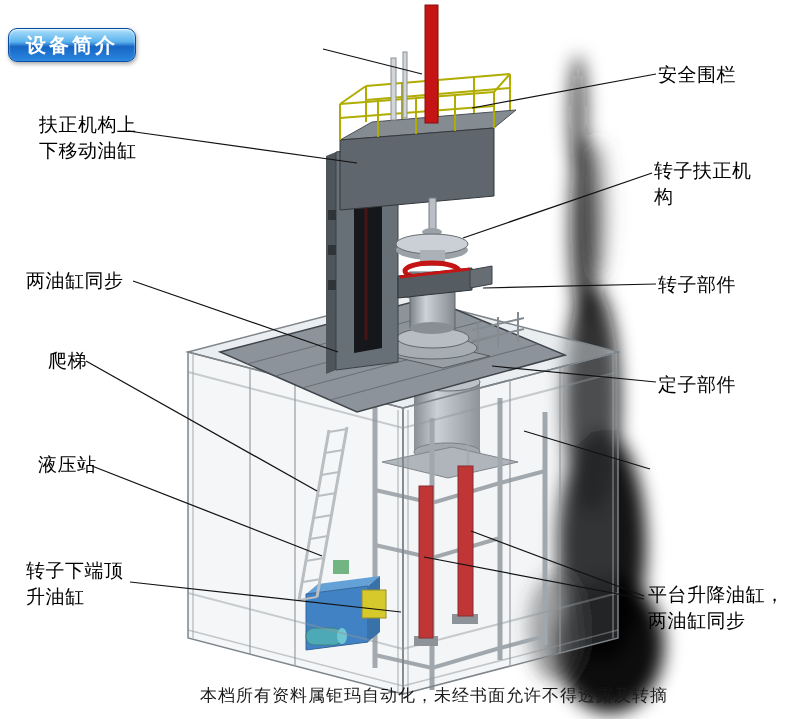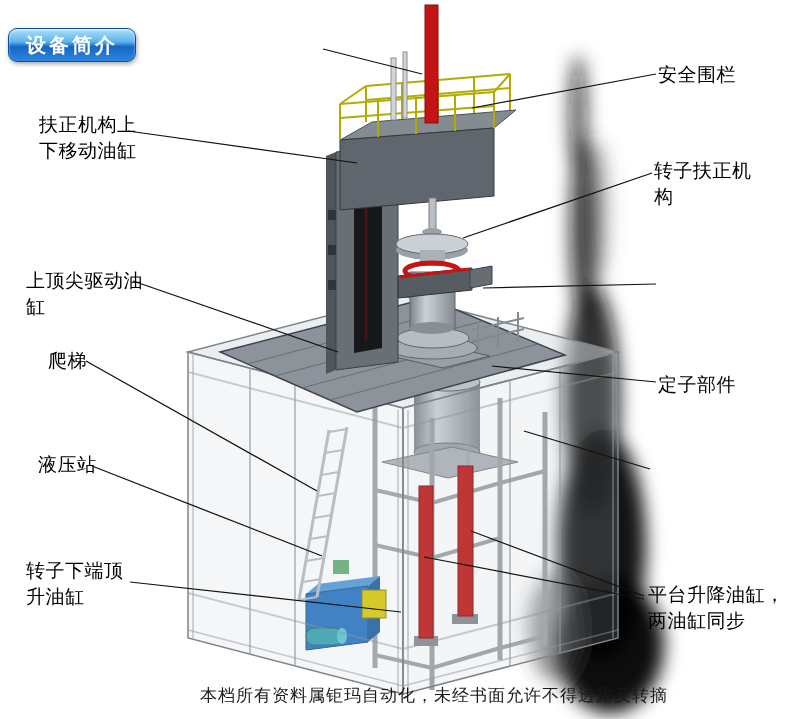--- a/index.html
+++ b/index.html
@@ -177,24 +177,25 @@
     <line x1="130" y1="582" x2="401" y2="612"></line>
     <line x1="644" y1="596" x2="471" y2="531"></line>
     <line x1="644" y1="599" x2="424" y2="557"></line>
   </svg>
 
   <div class="badge">
     <span>设备简介</span>
   </div>
 
   <div class="callout" style="left:39px;top:112px;width:102px">扶正机构上下移动油缸</div>
-  <div class="callout" style="left:26px;top:268px;width:130px">上顶尖驱动油缸</div>
+  <div class="callout" style="left:26px;top:268px;width:130px">两油缸同步</div>
   <div class="callout" style="left:48px;top:348px;width:60px">爬梯</div>
   <div class="callout" style="left:38px;top:452px;width:80px">液压站</div>
   <div class="callout" style="left:26px;top:558px;width:102px">转子下端顶升油缸</div>
   <div class="callout" style="left:654px;top:158px;width:102px">转子扶正机构</div>
   <div class="callout" style="left:658px;top:62px;width:100px">安全围栏</div>
+  <div class="callout" style="left:658px;top:272px;width:100px">转子部件</div>
   <div class="callout" style="left:658px;top:372px;width:100px">定子部件</div>
   <div class="callout" style="left:648px;top:582px;width:140px">平台升降油缸，两油缸同步</div>
 
   <div class="footer">本档所有资料属钜玛自动化，未经书面允许不得透露及转摘</div>
 
 </div>
 
 </body></html>

